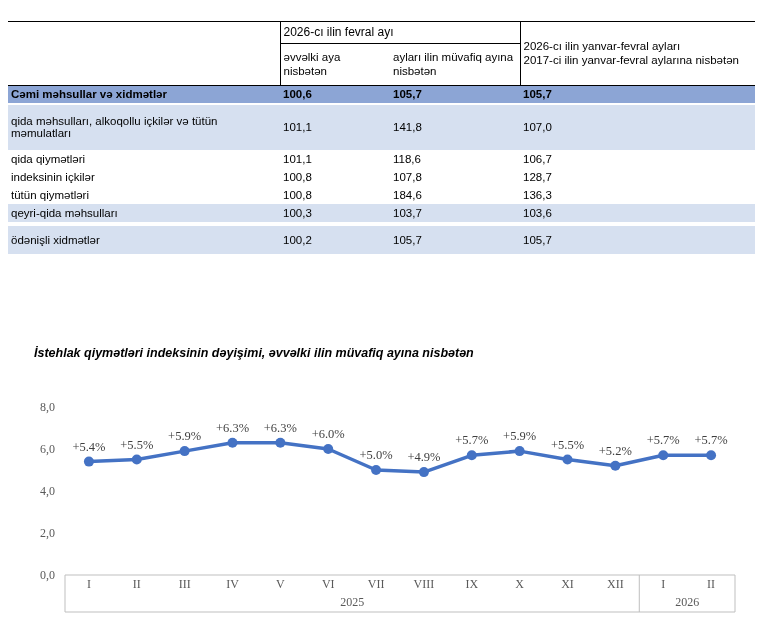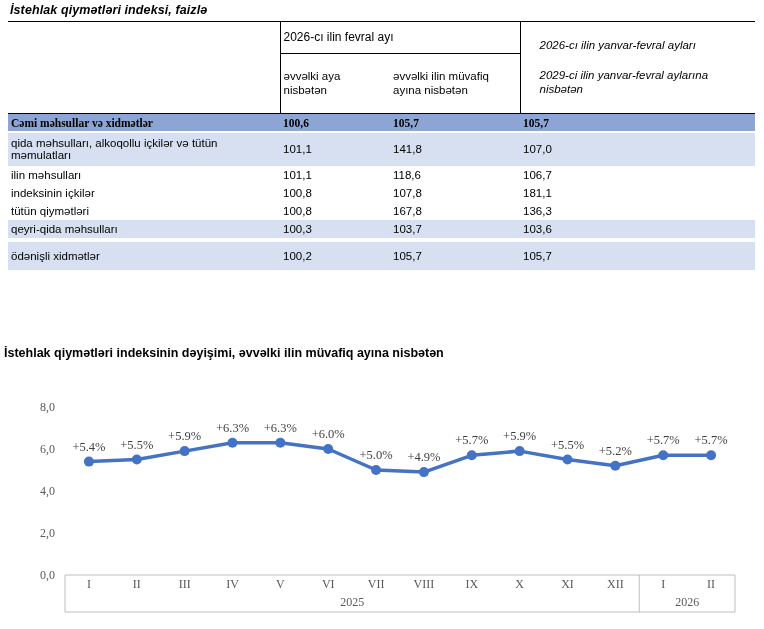--- a/index.html
+++ b/index.html
@@ -25,92 +25,91 @@
   .rowA { height:22px; }
   .rowB { height:42px; }
   .lbl { text-align:left; }
   .num { }
   .blue { background:#8CA5D5; }
   .blue td { font-weight:bold; }
   .lite { background:#D6E0F0; }
   .ind1 { padding-left:14px; }
   .ind2 { padding-left:29px; }
   .ind3 { padding-left:45px; }
-  .h17 { height:17px;font-family:Liberation Serif, serif; } .h18 { height:18px; } .h20 { height:28px; } .h33 { height:33px; }
+  .h17 { height:17px; } .h18 { height:18px; } .h20 { height:28px; } .h33 { height:45px; }
   .sp2 { height:2px; } .sp4 { height:4px; }
   .vBot { vertical-align:bottom; padding-bottom:2px; }
-  .hd4 p { margin:16px;font-style:italic; }
+  .hd4 p { margin:0; }
   .chart-title {
-    position:absolute; top:346px; left:4px;
-    font-size:12.5px; font-weight:bold; 
+    position:absolute; top:346px; left:34px;
+    font-size:12.5px; font-weight:bold; font-style:italic;
   }
   .chart-svg { position:absolute; top:384px; left:0; }
   .axis-lbl { font-family:"Liberation Serif", serif; font-size:12px; fill:#595959; }
   .pt-lbl { font-family:"Liberation Serif", serif; font-size:12.5px; fill:#3f3f3f; }
 </style>
 </head>
 <body>
 
 <div class="page">
 
-  <div class="doc-title">İstehlak qiymətləri indeksi, faizlə</div>
 
   <table class="cpi-table">
     <colgroup>
       <col style="width:272px">
         <col style="width:110px">
         <col style="width:130px">
         <col style="width:235px">
     </colgroup>
     <thead>
       <tr class="rowA">
         <th rowspan="2" class="hBot"></th>
         <th colspan="2" class="bL bB grp-hd">2026-cı ilin fevral ayı</th>
         <th rowspan="2" class="bL hBot hd4">
           <p>2026-cı ilin yanvar-fevral ayları</p>
-          <p>2029-ci ilin yanvar-fevral aylarına nisbətən</p>
+          <p>2017-ci ilin yanvar-fevral aylarına nisbətən</p>
         </th>
       </tr>
       <tr class="rowB">
         <th class="bL hBot">əvvəlki aya nisbətən</th>
-        <th class="hBot">əvvəlki ilin müvafiq ayına nisbətən</th>
+        <th class="hBot">ayları ilin müvafiq ayına nisbətən</th>
       </tr>
     </thead>
     <tbody>
       <tr class="blue h17">
         <td class="lbl ind1">Cəmi məhsullar və xidmətlər</td>
         <td class="num">100,6</td>
         <td class="num">105,7</td>
         <td class="num">105,7</td>
       </tr>
       <tr class="sp2">
           <td colspan="4"></td>
         </tr>
       <tr class="lite h33">
         <td class="lbl ind2">qida məhsulları, alkoqollu içkilər və tütün məmulatları</td>
         <td class="num vBot">101,1</td>
         <td class="num vBot">141,8</td>
         <td class="num vBot">107,0</td>
       </tr>
       <tr class="h18">
-        <td class="lbl ind3">ilin məhsulları</td>
+        <td class="lbl ind3">qida qiymətləri</td>
         <td class="num">101,1</td>
         <td class="num">118,6</td>
         <td class="num">106,7</td>
       </tr>
       <tr class="h18">
         <td class="lbl ind3">indeksinin içkilər</td>
         <td class="num">100,8</td>
         <td class="num">107,8</td>
-        <td class="num">181,1</td>
+        <td class="num">128,7</td>
       </tr>
       <tr class="h18">
         <td class="lbl ind3">tütün qiymətləri</td>
         <td class="num">100,8</td>
-        <td class="num">167,8</td>
+        <td class="num">184,6</td>
         <td class="num">136,3</td>
       </tr>
       <tr class="lite h18">
         <td class="lbl ind2">qeyri-qida məhsulları</td>
         <td class="num">100,3</td>
         <td class="num">103,7</td>
         <td class="num">103,6</td>
       </tr>
       <tr class="sp4">
           <td colspan="4"></td>

